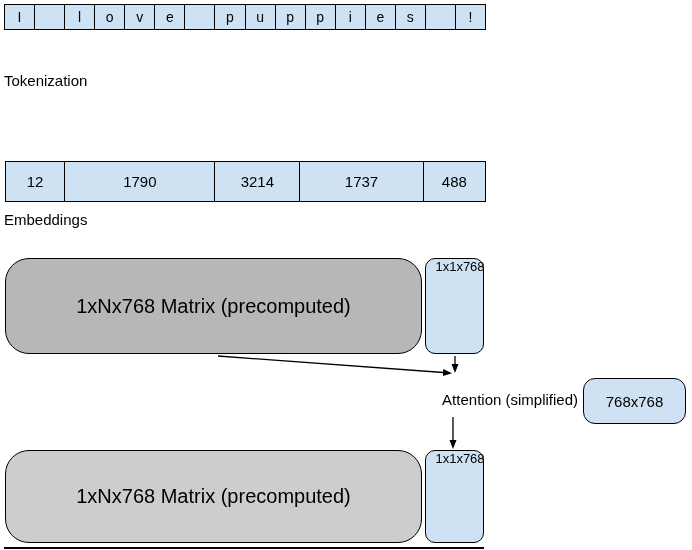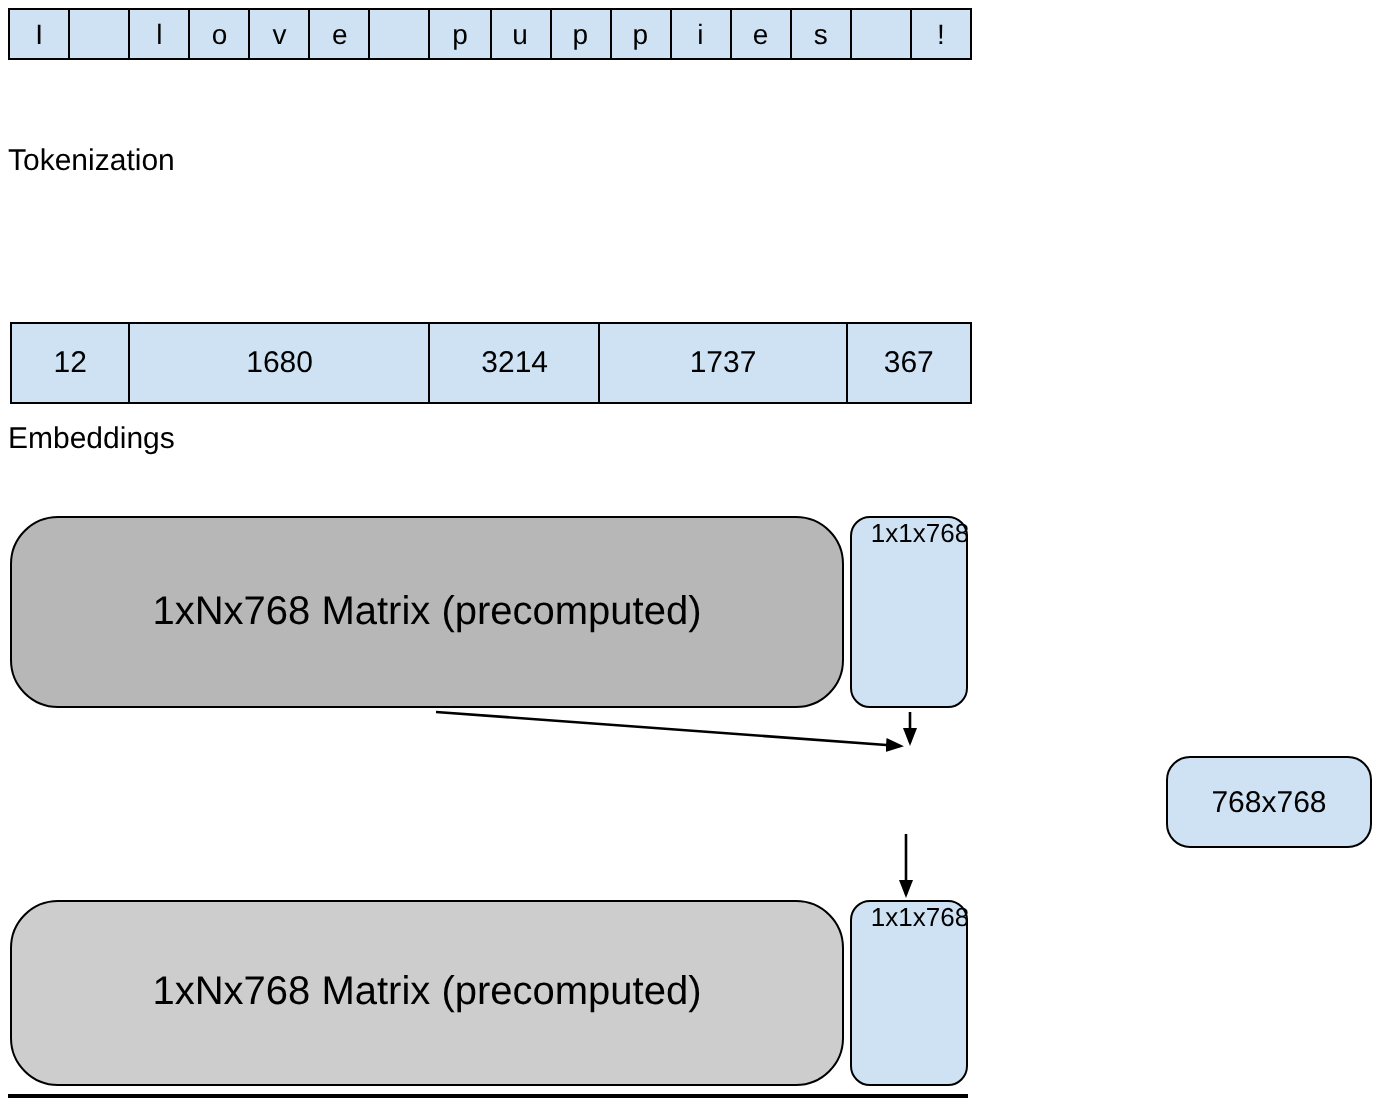--- a/index.html
+++ b/index.html
@@ -162,36 +162,37 @@
     <span class="char-cell">e</span>
     <span class="char-cell">s</span>
     <span class="char-cell"></span>
     <span class="char-cell">!</span>
   </div>
 
   <div class="section-label label-tokenization">Tokenization</div>
 
   <div class="token-row">
     <div class="token-cell" style="flex:59 0 0">12</div>
-    <div class="token-cell" style="flex:151 0 0">1680</div>
+    <div class="token-cell" style="flex:151 0 0">1790</div>
     <div class="token-cell" style="flex:85 0 0">3214</div>
     <div class="token-cell" style="flex:124 0 0">1737</div>
-    <div class="token-cell" style="flex:62 0 0">367</div>
+    <div class="token-cell" style="flex:62 0 0">488</div>
   </div>
 
   <div class="section-label label-embeddings">Embeddings</div>
 
   <div class="matrix-box matrix-top">
     <span>1xNx768 Matrix (precomputed)</span>
   </div>
   <div class="vector-box vector-top">
     <span>1x1x</span>
     <span>768</span>
   </div>
 
+  <div class="attention-label">Attention (simplified)</div>
   <div class="weights-box">
     <span>768x768</span>
   </div>
 
   <div class="matrix-box matrix-bottom">
     <span>1xNx768 Matrix (precomputed)</span>
   </div>
   <div class="vector-box vector-bottom">
     <span>1x1x</span>
     <span>768</span>

